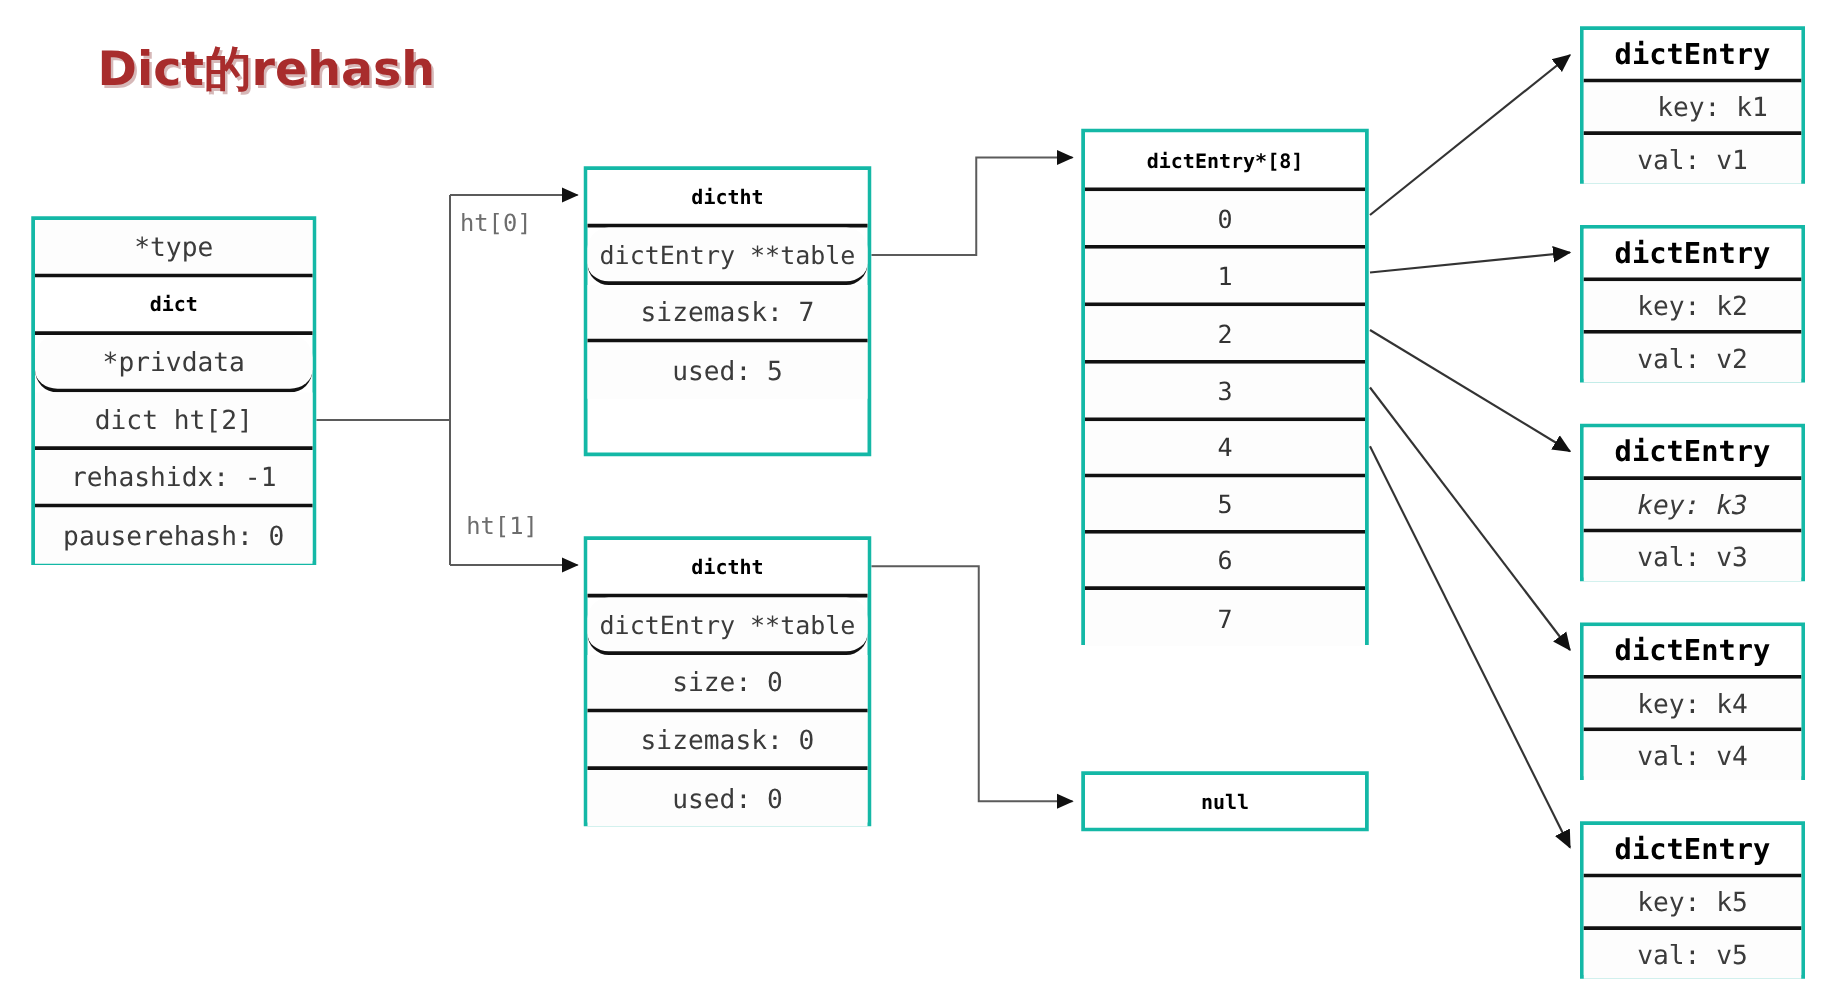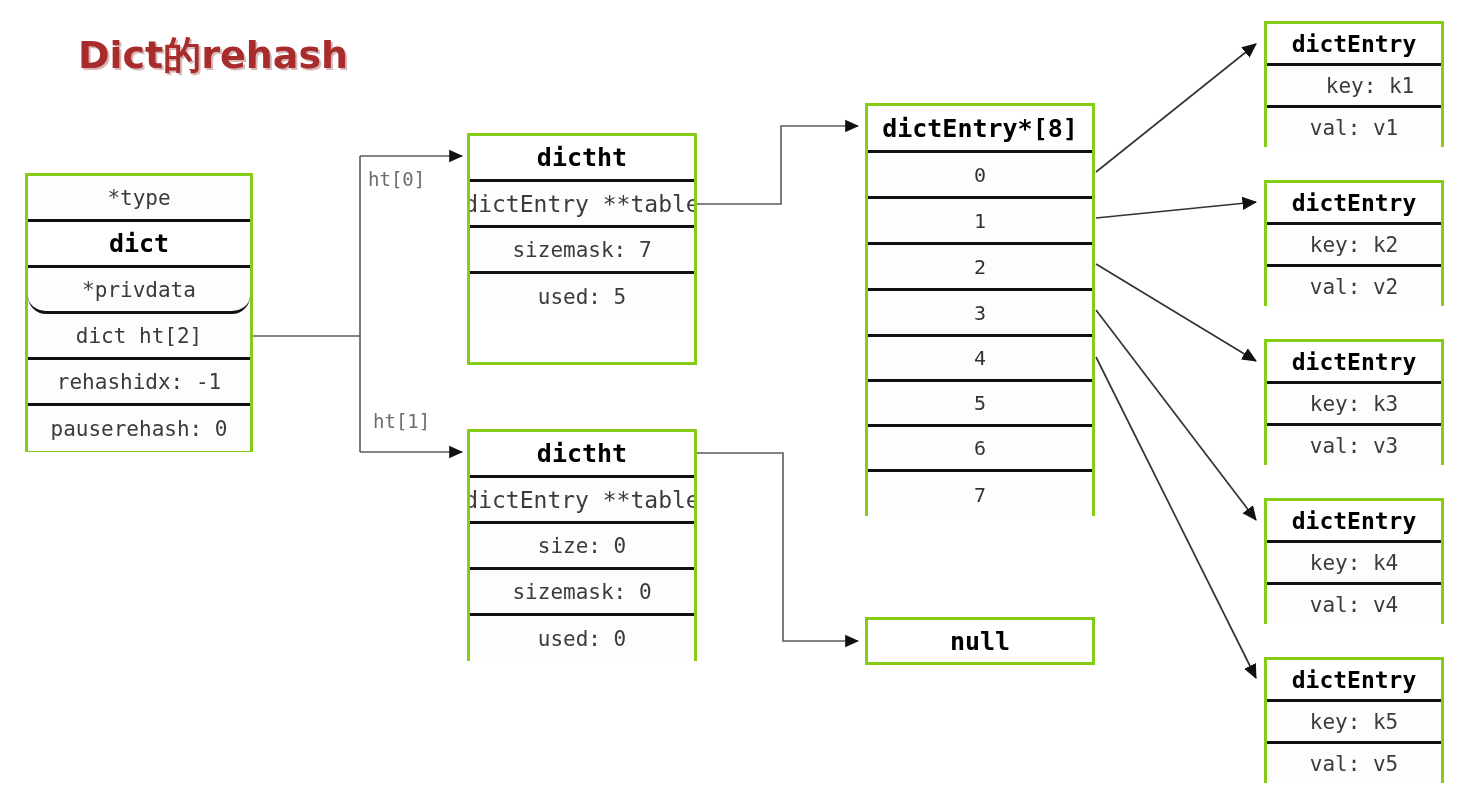--- a/index.html
+++ b/index.html
@@ -36,48 +36,49 @@
     text-shadow: 2px 2px 0 rgba(120,20,20,0.30);
     letter-spacing: 0px;
     white-space: nowrap;
     text-align: right;
   }
 
   
   .box {
     position: absolute;
     box-sizing: border-box;
-    border: 3px solid #84cc16;
+    border: 3px solid #14b8a6;
     background: #ffffff;
   }
   .box .row {
     box-sizing: border-box;
     border-bottom: 3px solid #111111;
     display: flex;
     align-items: center;
     justify-content: center;
     background: #fdfdfd;
     white-space: nowrap;
     overflow: hidden;
   }
   .box .row:last-child {
     border-bottom: none;
   }
   .box .row.hdr {
     font-weight: bold;
-    font-size: 25px;
+    font-size: 16px;
     color: #000000;
     background: #ffffff;
   }
   .box .row.fld {
     font-size: 21px;
     color: #3b3b3b;
   }
   .box .row.fld.tight {
-    font-size: 23px;
+    font-size: 20px;
+    border-radius: 17px;
   }
   .box .row.idx {
     font-size: 20px;
     color: #333333;
   }
 
   .wire-label {
     position: absolute;
     font-family: "DejaVu Sans Mono", monospace;
     font-size: 19px;
@@ -182,21 +183,21 @@
   </div>
 
   <div class="box" style="left:1264px; top:180px; width:180px; height:126px;">
     <div class="row hdr" style="height:42px; font-size:23px;">dictEntry</div>
     <div class="row fld" style="height:42px;">key: k2</div>
     <div class="row fld" style="height:39px;">val: v2</div>
   </div>
 
   <div class="box" style="left:1264px; top:339px; width:180px; height:126px;">
     <div class="row hdr" style="height:42px; font-size:23px;">dictEntry</div>
-    <div class="row fld" style="height:42px;">key: k3</div>
+    <div class="row fld" style="height:42px;font-style:italic;">key: k3</div>
     <div class="row fld" style="height:39px;">val: v3</div>
   </div>
 
   <div class="box" style="left:1264px; top:498px; width:180px; height:126px;">
     <div class="row hdr" style="height:42px; font-size:23px;">dictEntry</div>
     <div class="row fld" style="height:42px;">key: k4</div>
     <div class="row fld" style="height:39px;">val: v4</div>
   </div>
 
   <div class="box" style="left:1264px; top:657px; width:180px; height:126px;">

